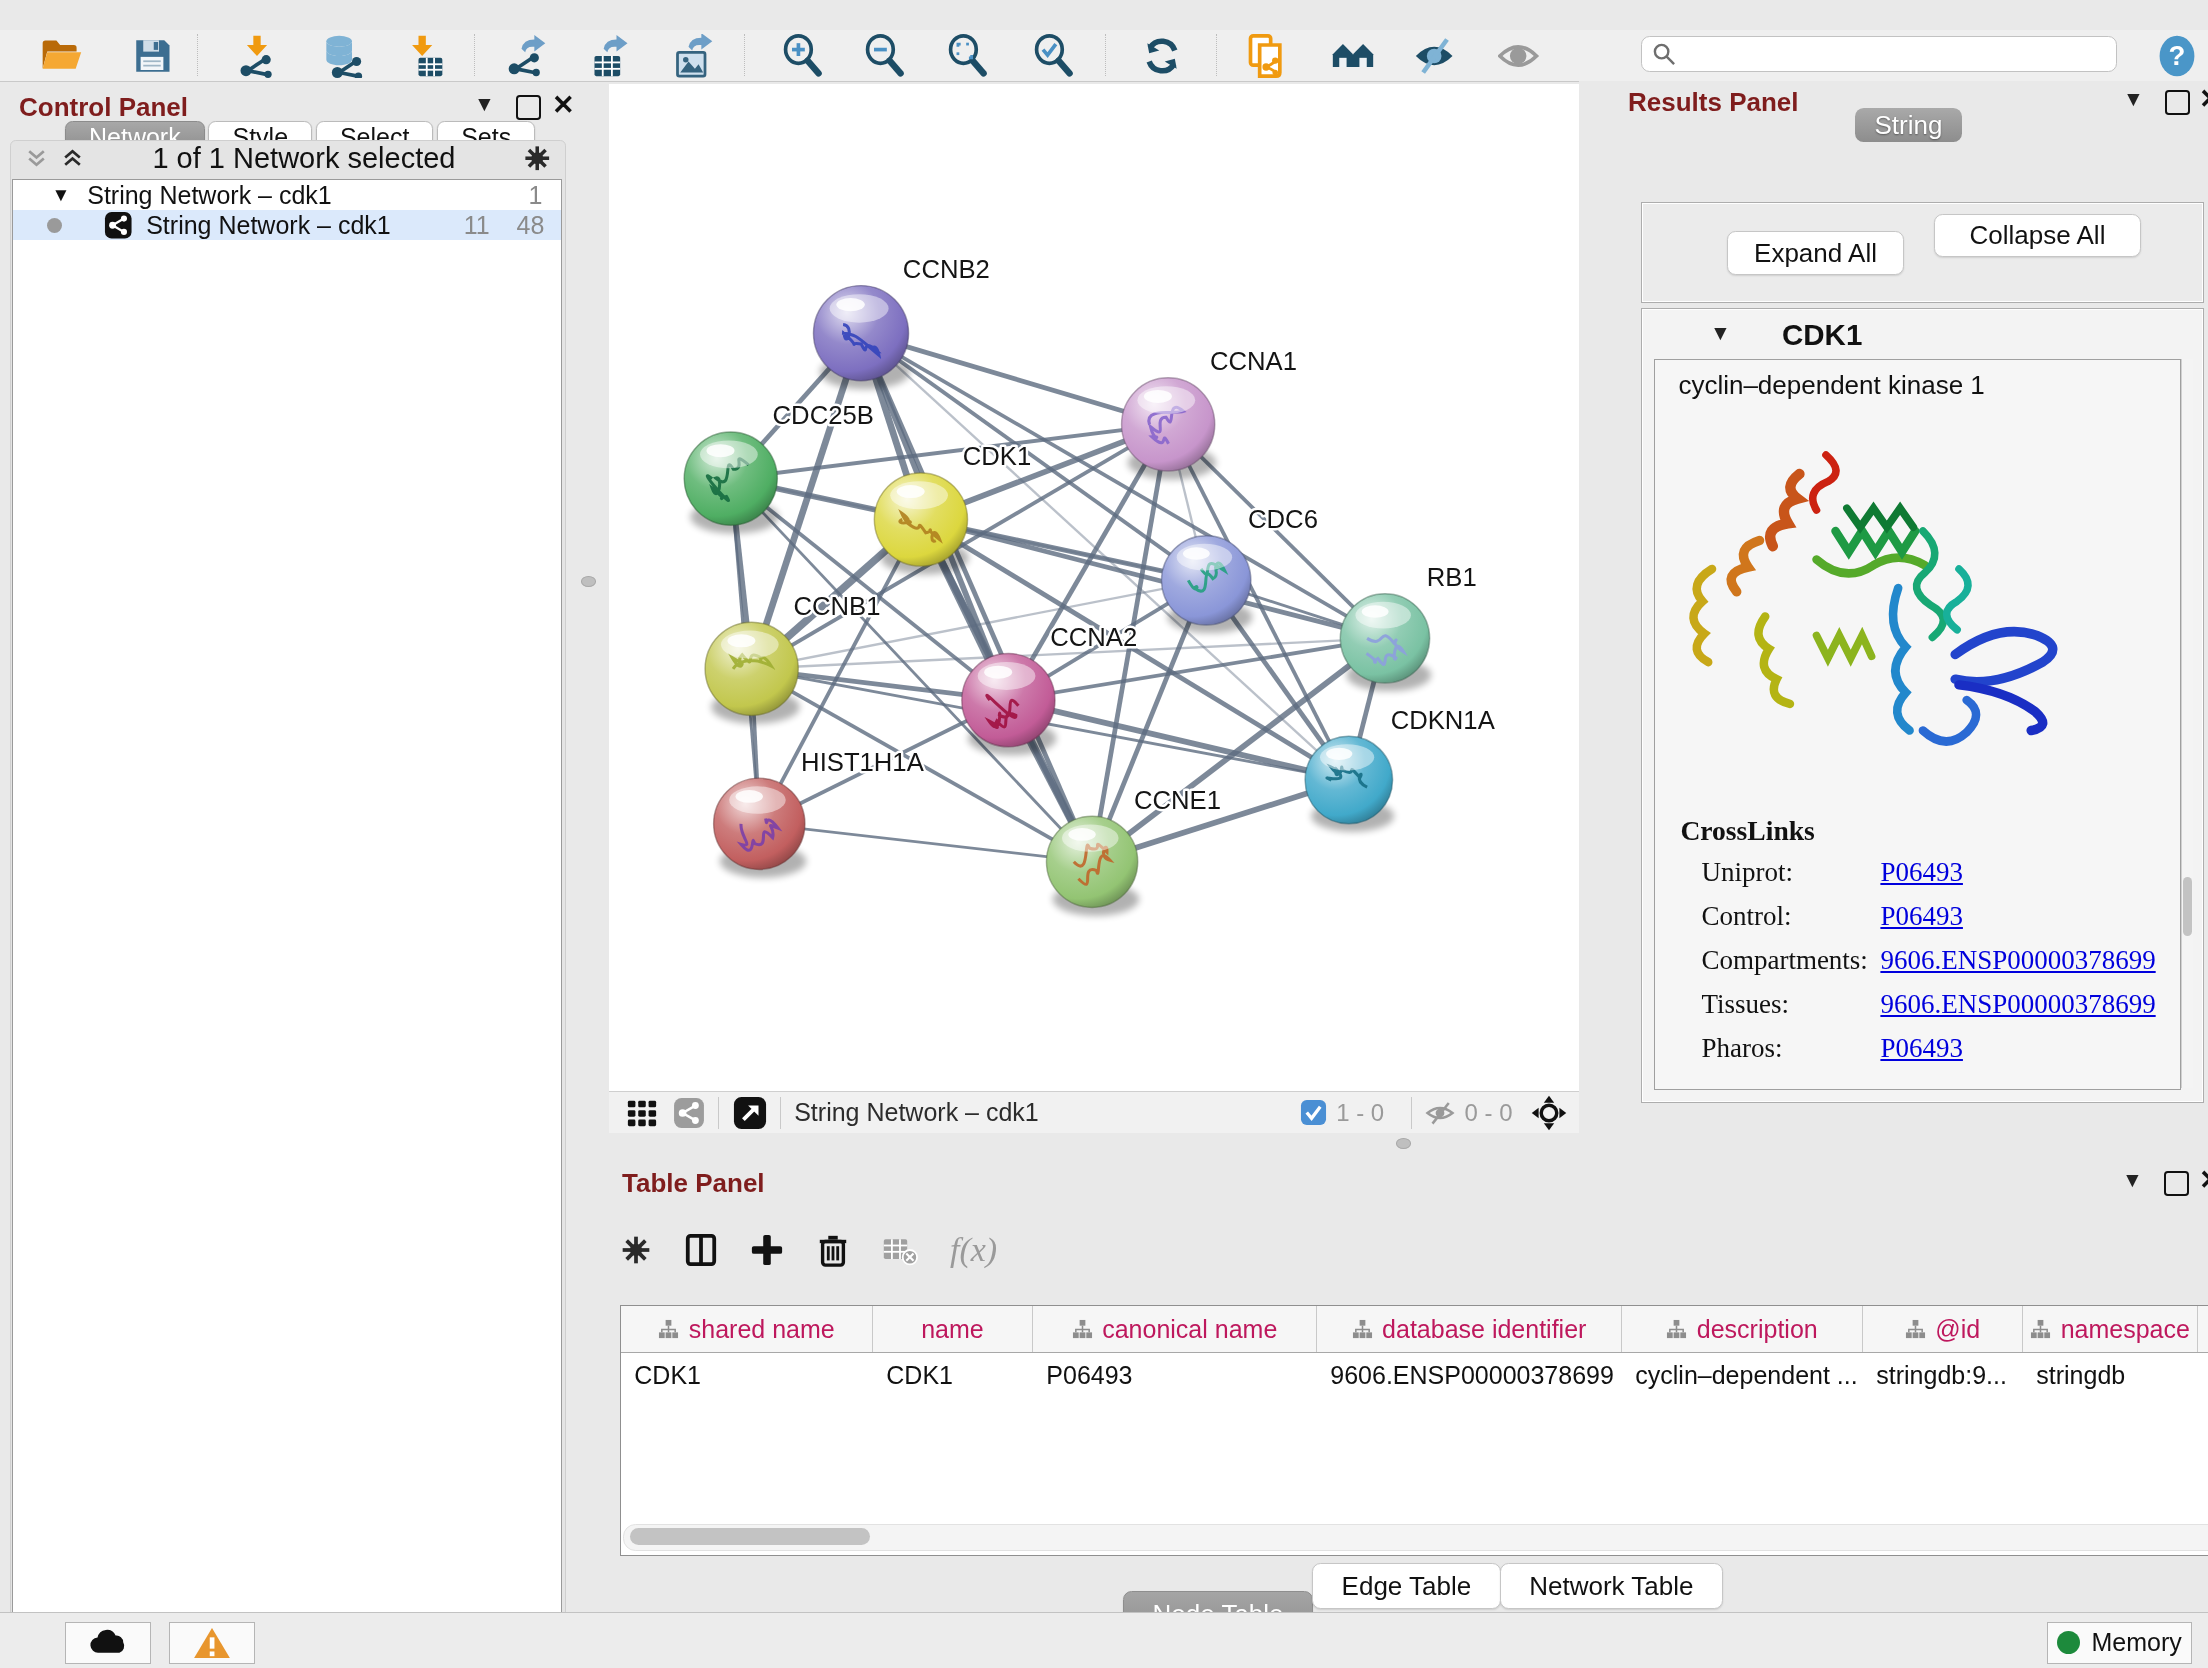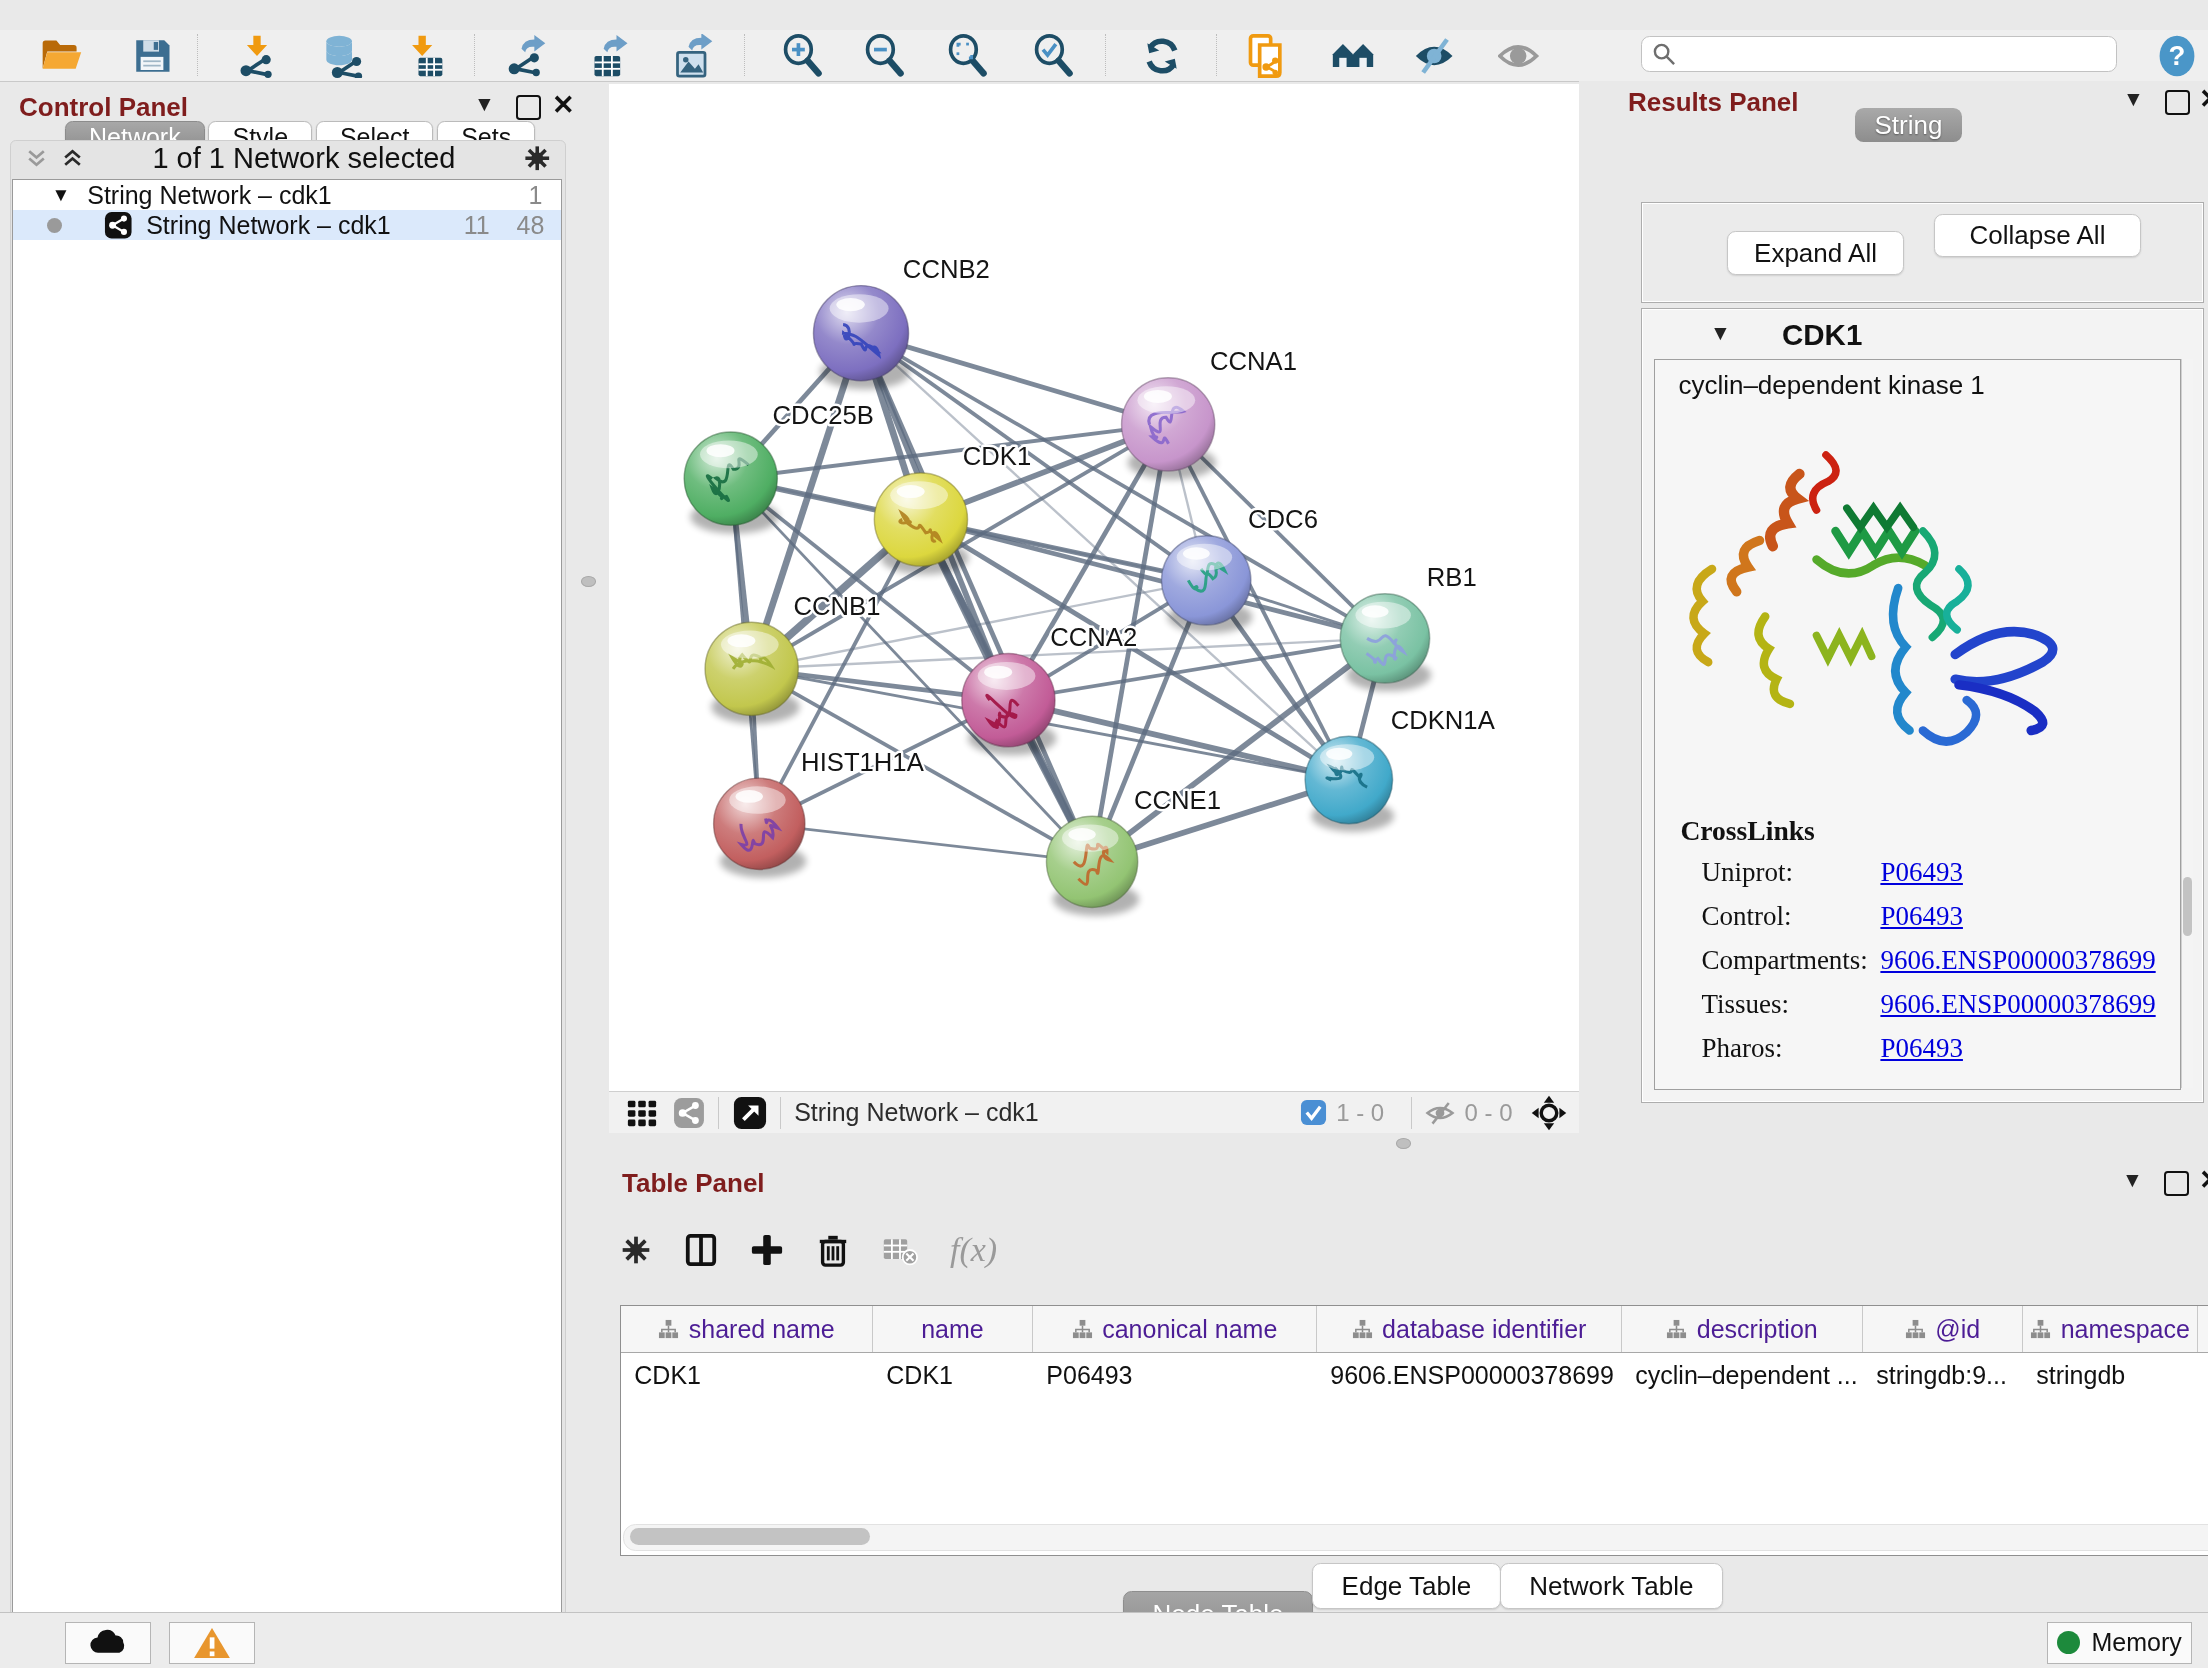--- a/index.html
+++ b/index.html
@@ -54,21 +54,21 @@
   .stringtab{background:linear-gradient(#a9a9a9,#8d8d8d);color:#fff;border-radius:8.6px;font-size:26px;
     display:inline-flex;align-items:center;justify-content:center;text-shadow:0 1px 1.9px rgba(0,0,0,.4);text-align:right;}
   .xl{font-family:"Liberation Serif",serif;}
   .xrow{display:flex;height:44px;align-items:baseline;}
   .xlabel{width:179px;font-size:27px;color:#111;}
   .xval{font-size:27px;color:#0000dd;text-decoration:underline;cursor:pointer;}
 
   
   .ttool{display:flex;align-items:center;}
   .tbl{left:620px;top:1305px;width:1577px;height:247px;background:#fff;border:1px solid #8f8f8f;}
-  .th{display:flex;align-items:center;justify-content:center;font-size:25px;color:#4c1d95;
+  .th{display:flex;align-items:center;justify-content:center;font-size:25px;color:#be185d;
       border-right:1px solid #c9c9c9;box-sizing:border-box;height:100%;gap:9.5px;}
   .td{font-size:25px;color:#111;box-sizing:border-box;padding-left:13.3px;display:flex;align-items:center;height:100%;
       white-space:nowrap;overflow:hidden;}
   .btabs{display:flex;}
   .btab{height:44px;padding:0 28.5px;font-size:26px;display:flex;align-items:center;border:1px solid #c6c6c6;
     background:#fff;color:#111;border-radius:8.6px;margin-left:-1px;box-shadow:0 1px 1.9px rgba(0,0,0,.12);}
   .btab.active{background:linear-gradient(#a5a5a5,#8e8e8e);color:#fff;border-color:#8e8e8e;margin-top:28px;}
 
   
   .statusbar{left:0;top:1612px;width:2208px;height:56px;background:#ececec;border-top:1px solid #c2c2c2;}

